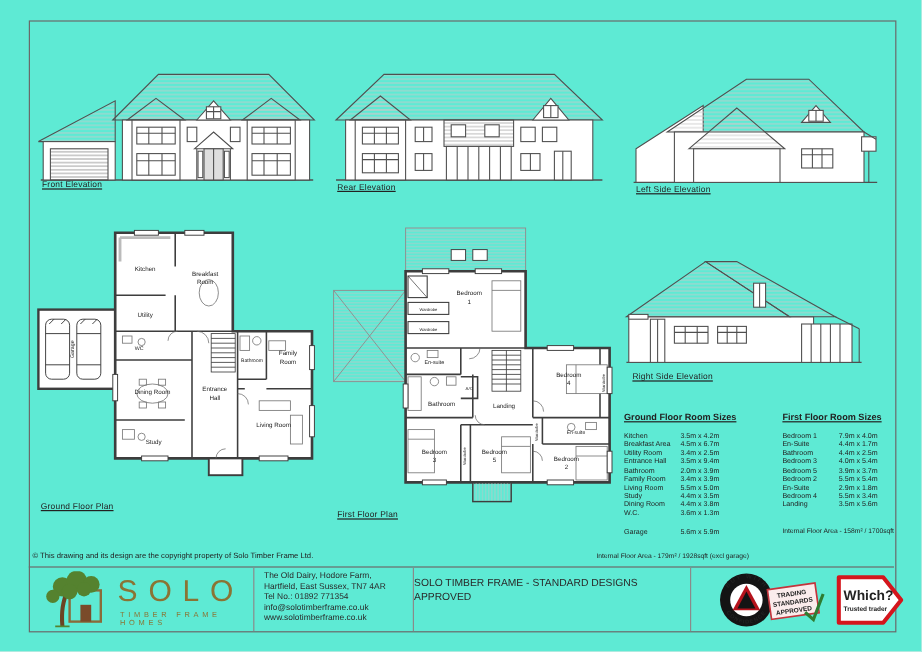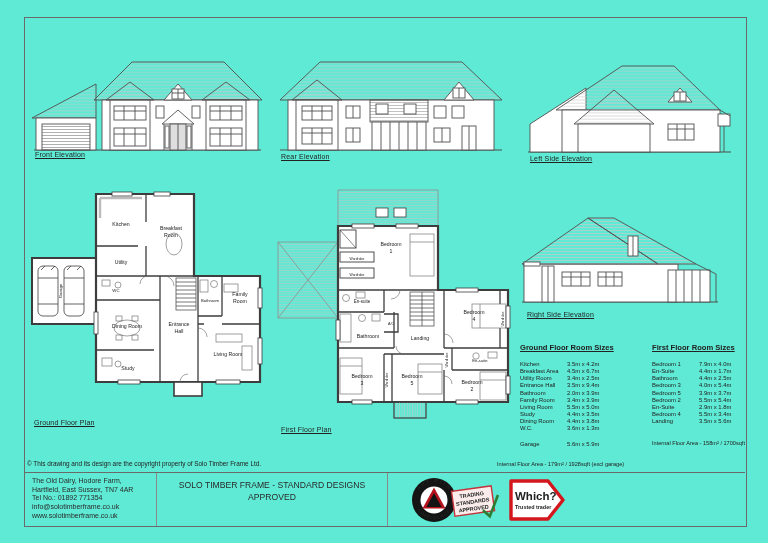--- a/index.html
+++ b/index.html
@@ -18,21 +18,21 @@
   .garage-row{margin-top:8px;}
   .area-note{font-size:5.6px;white-space:nowrap;color:#222;}
   
   #copyright{font-size:6.4px;color:#222;white-space:nowrap;}
   
   #title-block{left:24px;top:472px;width:721px;height:53px;border-top:1px solid #6a6a6a;display:flex;}
   .tb-cell{height:100%;box-sizing:border-box;border-right:1px solid #8a8a8a;position:relative;}
   .tb-cell:last-child{border-right:none;}
   #tb-logo{width:188px;}
   #tb-address{width:133px;padding:4px 0 0 8px;font-size:7px;line-height:8.7px;color:#2a2a2a;}
-  #tb-project{width:231px;text-align:center;padding-top:7px;font-size:8.6px;line-height:11.5px;color:#2a2a2a;}
+  #tb-project{width:231px;text-align:left;padding-top:7px;font-size:8.6px;line-height:11.5px;color:#2a2a2a;}
   #tb-badges{width:169px;}
   #solo-word{position:absolute;left:74px;top:6px;font-size:25px;letter-spacing:9px;color:#8a7434;font-weight:500;}
   #solo-tagline{position:absolute;left:76px;top:36px;font-size:6.2px;letter-spacing:3.1px;color:#8a7434;}
   #stamp-wrap{transform:rotate(-8deg);}
 </style>
 </head>
 <body>
 
 <div id="sheet">
   <div class="abs" id="border-box"></div>
@@ -476,20 +476,38 @@
     <div class="trow">
         <span class="tname">Landing</span>
         <span>3.5m x 5.6m</span>
       </div>
   </div>
   <div class="abs area-note" style="left:652px;top:440px">Internal Floor Area - 158m² / 1700sqft</div>
 
   <div class="abs" id="copyright" style="left:27px;top:460px">© This drawing and its design are the copyright property of Solo Timber Frame Ltd.</div>
 
   <div class="abs tb" id="title-block">
+    <div class="tb-cell" id="tb-logo">
+      <svg class="abs" style="left:12px;top:3px" width="56" height="48" viewBox="0 0 56 48">
+        <rect x="22" y="16" width="26" height="26" fill="none" stroke="#8a6b3a" stroke-width="2"></rect>
+        <rect x="31" y="28" width="9" height="14" fill="#7a4b2a"></rect>
+        <path d="M16,46 C15,34 16,26 21,14" stroke="#6b4423" stroke-width="3.4" fill="none"></path>
+        <g fill="#55822f">
+          <circle cx="16" cy="13" r="8"></circle>
+            <circle cx="28" cy="8" r="8.5"></circle>
+            <circle cx="40" cy="11" r="7"></circle>
+          <circle cx="8" cy="21" r="5.5"></circle>
+            <circle cx="22" cy="17" r="6.5"></circle>
+            <circle cx="34" cy="15" r="6"></circle>
+        </g>
+        <path d="M10,46 H22" stroke="#55822f" stroke-width="1.6"></path>
+      </svg>
+      <div id="solo-word">SOLO</div>
+      <div id="solo-tagline">TIMBER FRAME HOMES</div>
+    </div>
     <div class="tb-cell" id="tb-address">
       <div>The Old Dairy, Hodore Farm,</div>
       <div>Hartfield, East Sussex, TN7 4AR</div>
       <div>Tel No.: 01892 771354</div>
       <div>info@solotimberframe.co.uk</div>
       <div>www.solotimberframe.co.uk</div>
     </div>
     <div class="tb-cell" id="tb-project">
       <div>SOLO TIMBER FRAME - STANDARD DESIGNS</div>
       <div>APPROVED</div>

